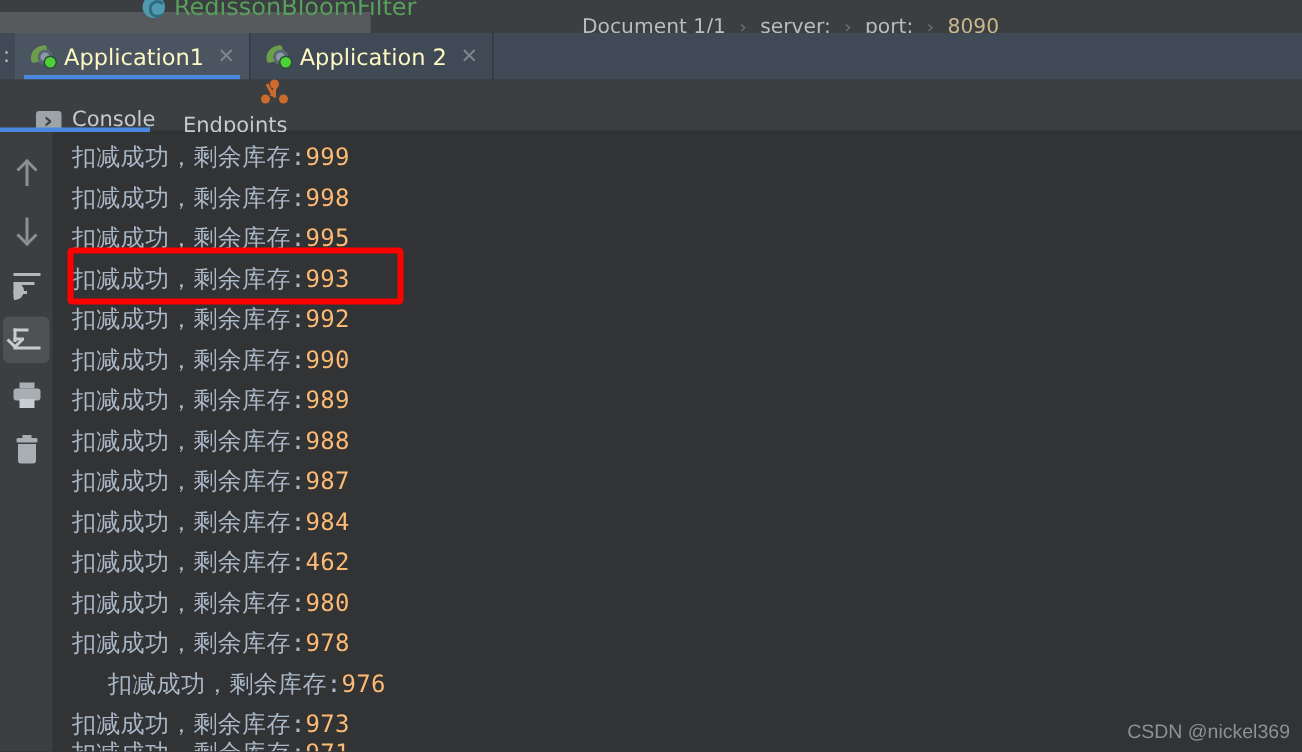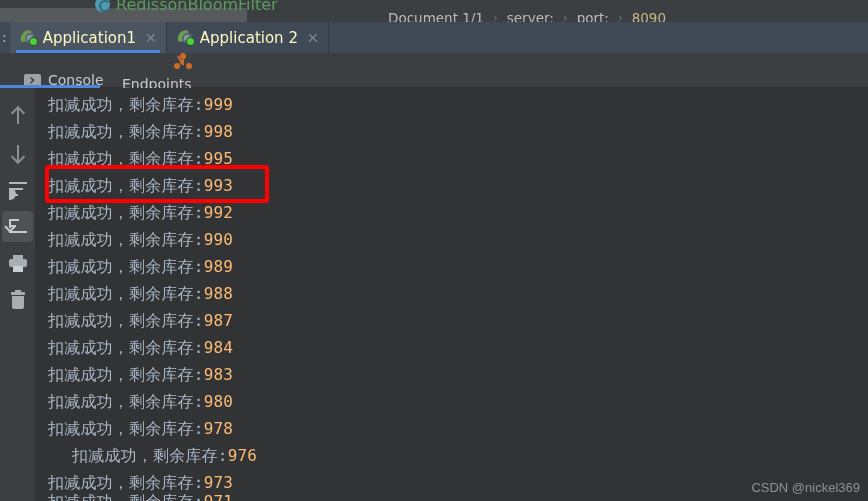--- a/index.html
+++ b/index.html
@@ -526,21 +526,21 @@
     <div class="log-line" style="top:7px;"><span>扣减成功，剩余库存:</span><span class="num">999</span></div>
     <div class="log-line" style="top:34px;"><span>扣减成功，剩余库存:</span><span class="num">998</span></div>
     <div class="log-line" style="top:61px;"><span>扣减成功，剩余库存:</span><span class="num">995</span></div>
     <div class="log-line" style="top:88px;"><span>扣减成功，剩余库存:</span><span class="num">993</span></div>
     <div class="log-line" style="top:115px;"><span>扣减成功，剩余库存:</span><span class="num">992</span></div>
     <div class="log-line" style="top:142px;"><span>扣减成功，剩余库存:</span><span class="num">990</span></div>
     <div class="log-line" style="top:169px;"><span>扣减成功，剩余库存:</span><span class="num">989</span></div>
     <div class="log-line" style="top:196px;"><span>扣减成功，剩余库存:</span><span class="num">988</span></div>
     <div class="log-line" style="top:223px;"><span>扣减成功，剩余库存:</span><span class="num">987</span></div>
     <div class="log-line" style="top:250px;"><span>扣减成功，剩余库存:</span><span class="num">984</span></div>
-    <div class="log-line" style="top:277px;"><span>扣减成功，剩余库存:</span><span class="num">983</span></div>
+    <div class="log-line" style="top:277px;"><span>扣减成功，剩余库存:</span><span class="num">462</span></div>
     <div class="log-line" style="top:304px;"><span>扣减成功，剩余库存:</span><span class="num">980</span></div>
     <div class="log-line" style="top:331px;"><span>扣减成功，剩余库存:</span><span class="num">978</span></div>
     <div class="log-line" style="top:358px;margin-left:24px;"><span>扣减成功，剩余库存:</span><span class="num">976</span></div>
     <div class="log-line" style="top:385px;"><span>扣减成功，剩余库存:</span><span class="num">973</span></div>
     <div class="log-line" style="top:404px;"><span>扣减成功，剩余库存:</span><span class="num">971</span></div>
 
     <div class="watermark">CSDN @nickel369</div>
   </div>
 
   <div class="annot-box"></div>

